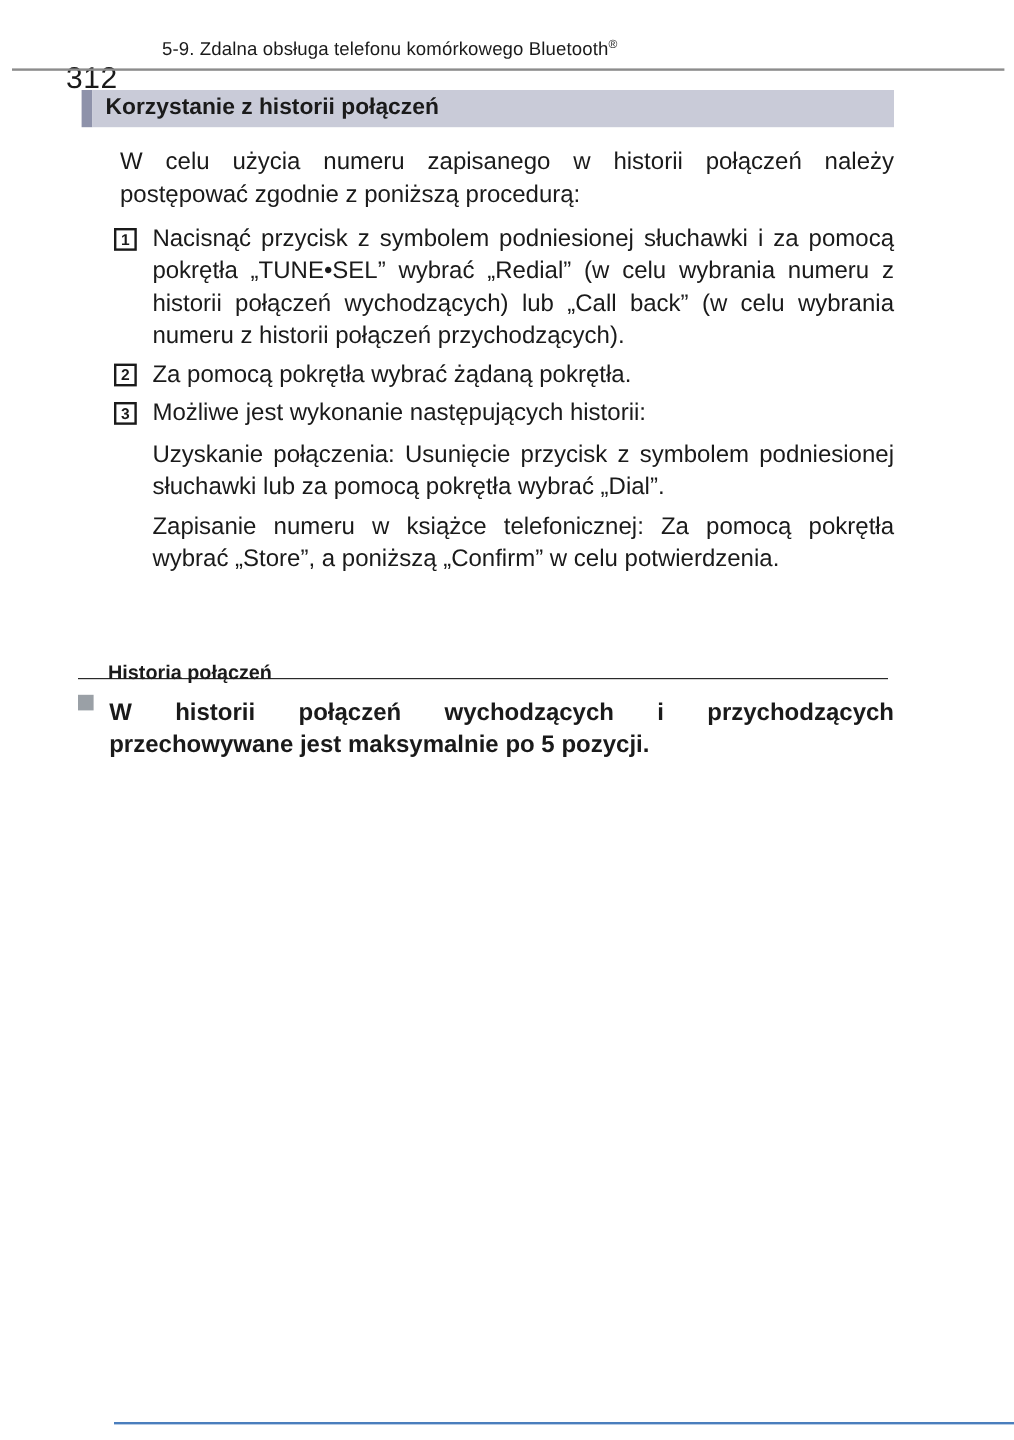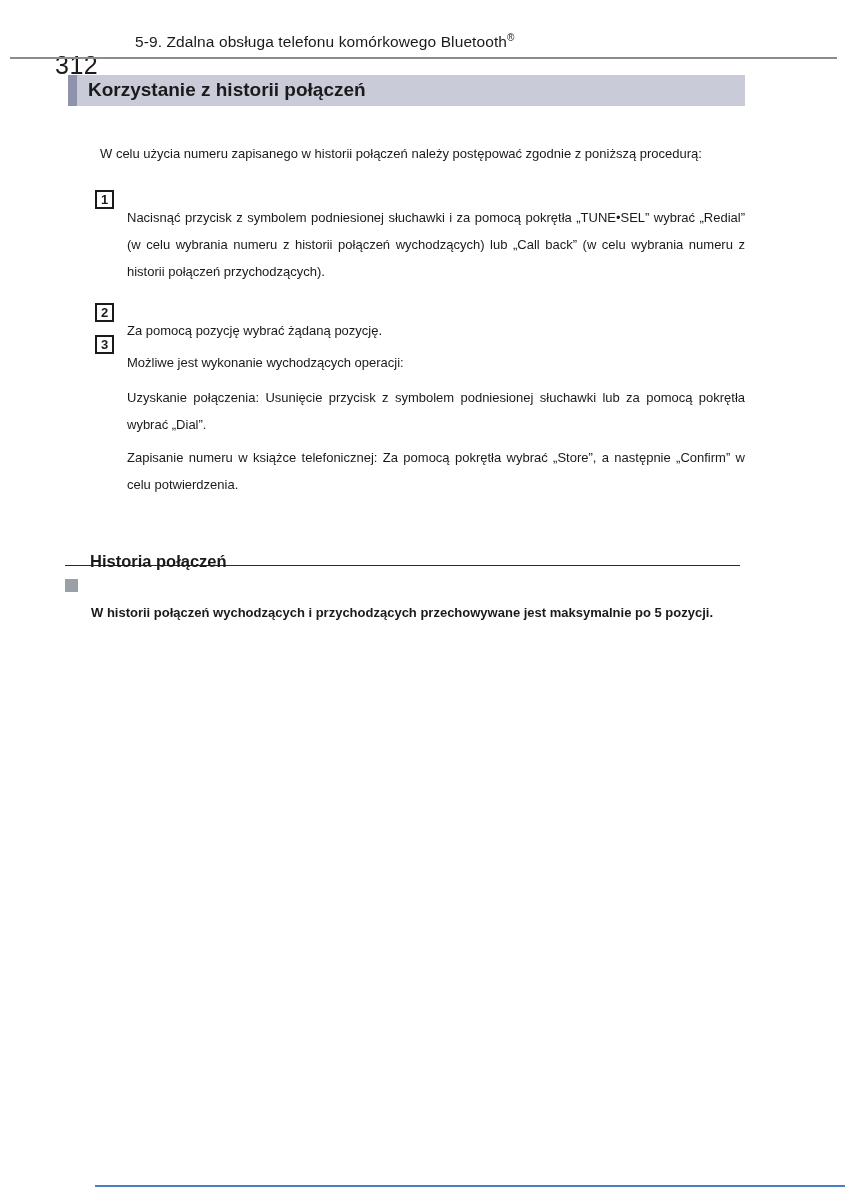--- a/index.html
+++ b/index.html
@@ -59,24 +59,23 @@
   }
   .title-text {
     position: absolute;
     left: 20px; top: 4px;
     font-size: 19px;
     font-weight: bold;
   }
 
   
   .body-par {
-    font-size: 13px;
+    font-size: 20px;
     line-height: 27px;
     text-align: justify;
-    margin-top: 18px;
   }
   .intro {
     position: absolute;
     left: 100px; top: 122px;
     width: 645px;
   }
 
   .step {
     position: absolute;
     left: 95px;
@@ -151,30 +150,30 @@
 
   <div class="body-par intro">W celu użycia numeru zapisanego w historii połączeń należy postępować zgodnie z poniższą procedurą:</div>
 
   <div class="step" style="top:186px;">
     <div class="step-num">1</div>
     <div class="body-par step-body">Nacisnąć przycisk z symbolem podniesionej słuchawki i za pomocą pokrętła „TUNE•SEL” wybrać „Redial” (w celu wybrania numeru z historii połączeń wychodzących) lub „Call back” (w celu wybrania numeru z historii połączeń przychodzących).</div>
   </div>
 
   <div class="step" style="top:299px;">
     <div class="step-num">2</div>
-    <div class="body-par step-body">Za pomocą pozycję wybrać żądaną pozycję.</div>
+    <div class="body-par step-body">Za pomocą pokrętła wybrać żądaną pokrętła.</div>
   </div>
 
   <div class="step" style="top:331px;">
     <div class="step-num">3</div>
-    <div class="body-par step-body">Możliwe jest wykonanie wychodzących operacji:</div>
+    <div class="body-par step-body">Możliwe jest wykonanie następujących historii:</div>
   </div>
 
   <div class="body-par operation" style="top:366px;">Uzyskanie połączenia: Usunięcie przycisk z symbolem podniesionej słuchawki lub za pomocą pokrętła wybrać „Dial”.</div>
-  <div class="body-par operation" style="top:426px;">Zapisanie numeru w książce telefonicznej: Za pomocą pokrętła wybrać „Store”, a następnie „Confirm” w celu potwierdzenia.</div>
+  <div class="body-par operation" style="top:426px;">Zapisanie numeru w książce telefonicznej: Za pomocą pokrętła wybrać „Store”, a poniższą „Confirm” w celu potwierdzenia.</div>
 
   <div class="section-divider"></div>
   <div class="note-bullet" id="note-bullet" style="background: rgb(154, 160, 166);"></div>
   <div class="note-title">Historia połączeń</div>
   <div class="body-par note-text">W historii połączeń wychodzących i przychodzących przechowywane jest maksymalnie po 5 pozycji.</div>
 
   <div class="footer-rule" id="footer-rule" style="background: rgb(74, 126, 189);"></div>
 
 </div>
 

